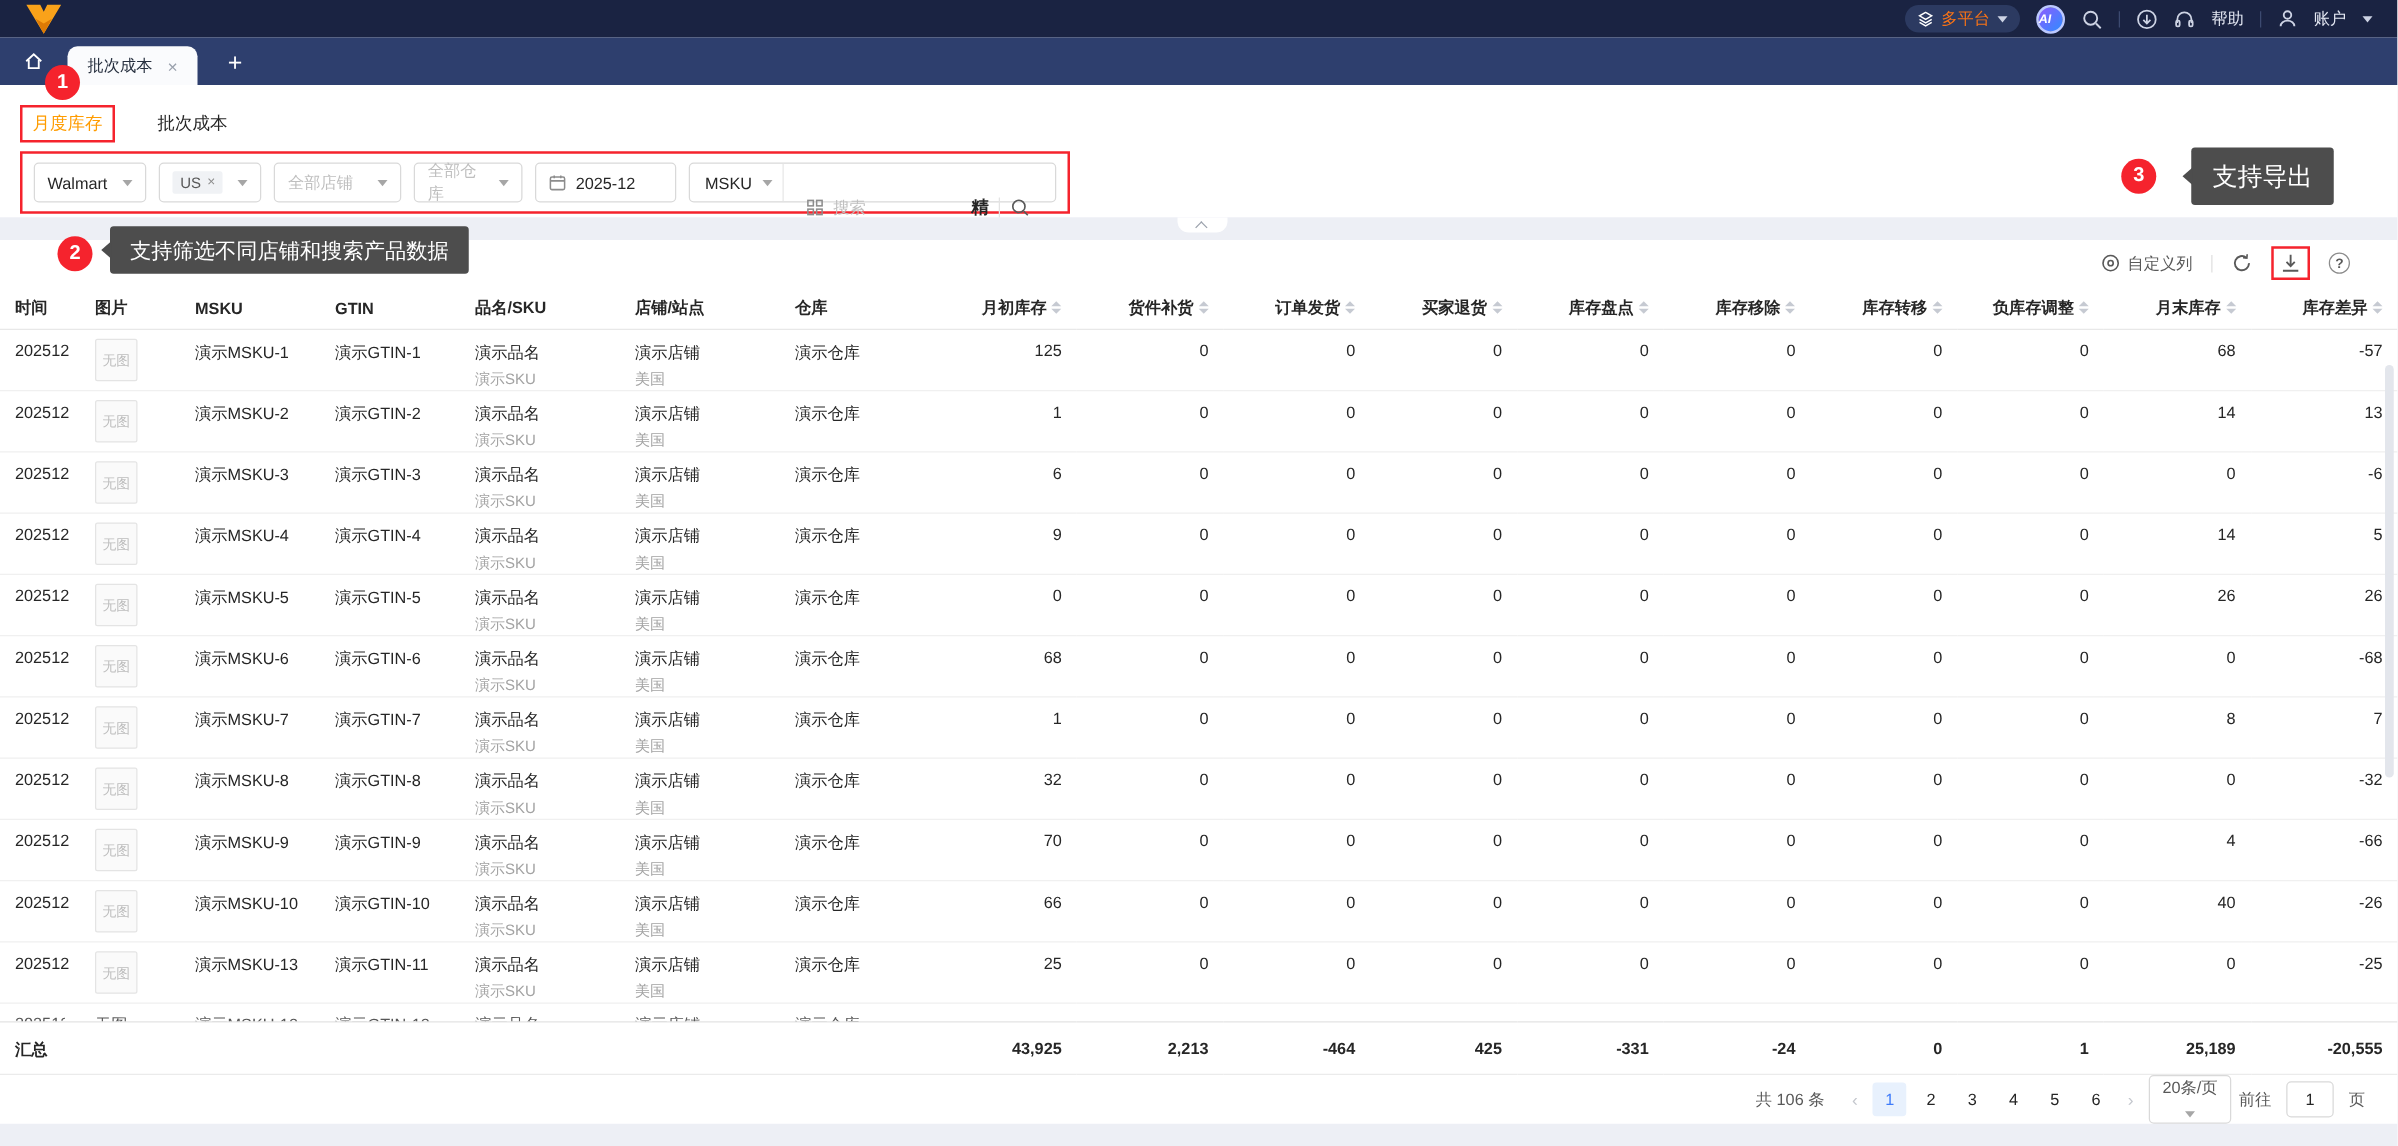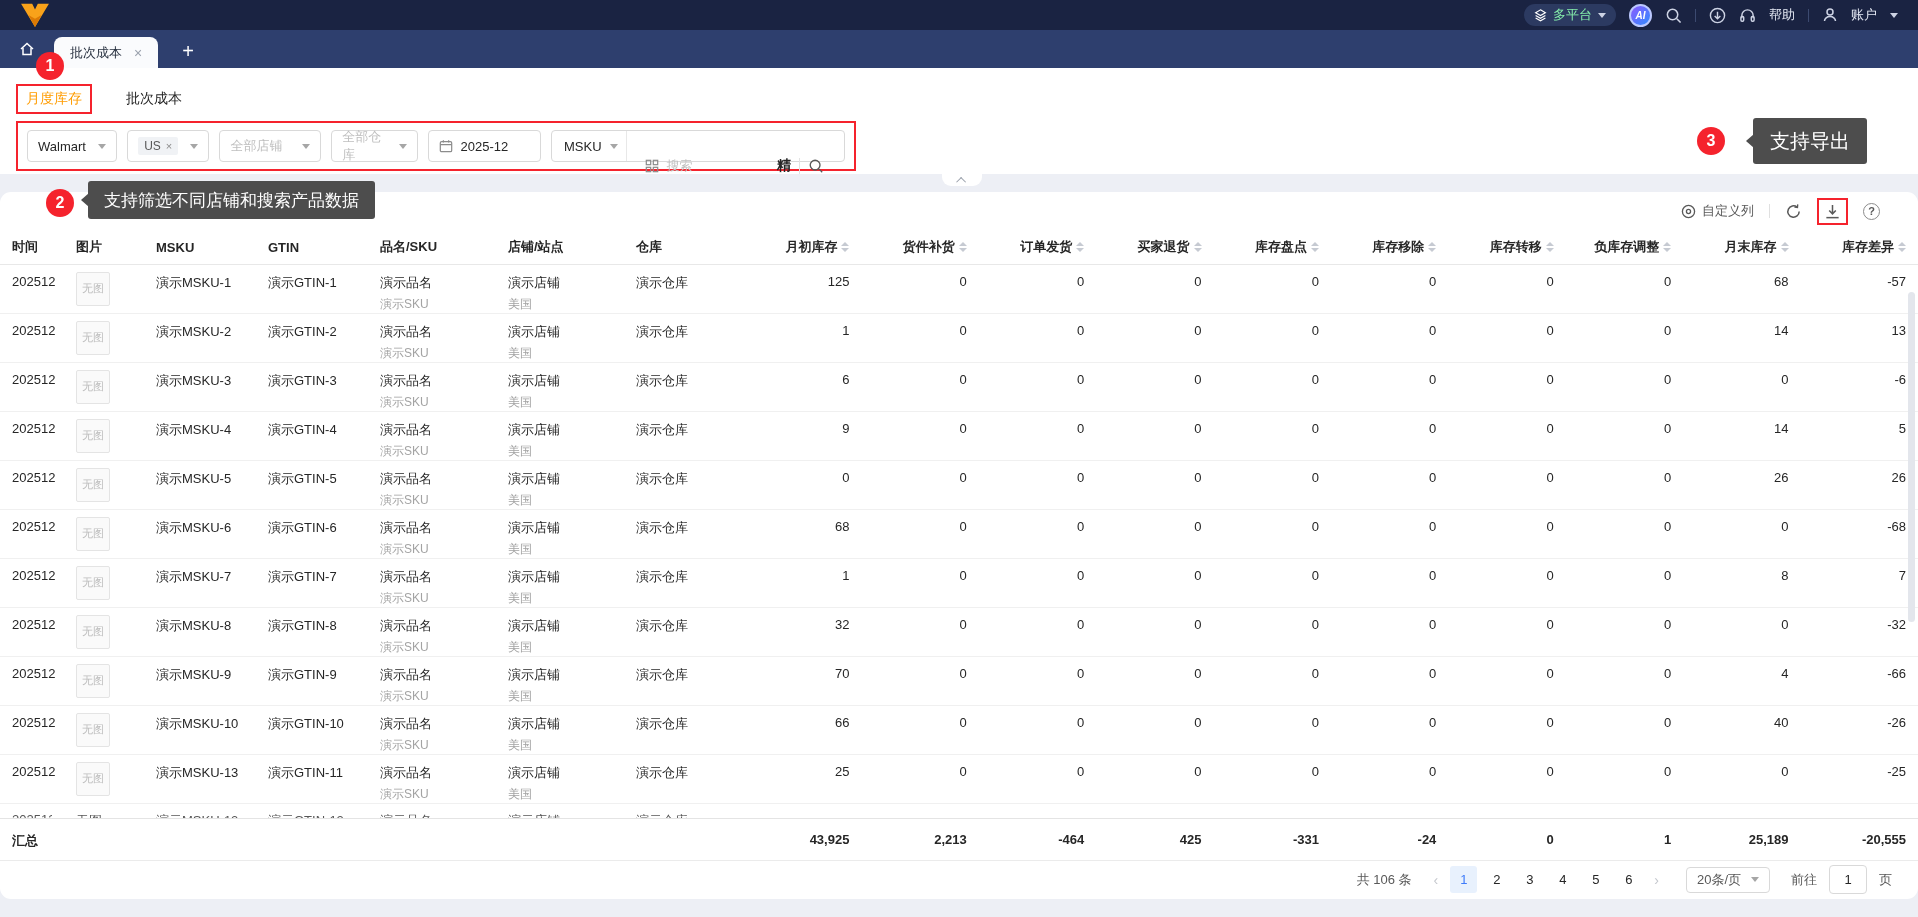--- a/index.html
+++ b/index.html
@@ -6,22 +6,22 @@
   html,body { width:1918px; height:917px; overflow:hidden; }
   body { font-family:"Liberation Sans","DejaVu Sans",sans-serif; font-size:13px; color:#262626; background:#edeff5; position:relative; }
 
   
   .topnav { height:30px; background:#1a2342; display:flex; align-items:center; color:#dfe4f0; }
   .logo { margin:0 18px 0 20px; display:flex; align-items:center; }
   .nav-menu { display:flex; height:30px; }
   .nav-item { padding:0 14px; line-height:30px; font-size:14px; color:#e4e8f3; cursor:pointer; white-space:nowrap; }
   .nav-item.active { background:#0e162c; color:#ffa11c; }
   .nav-right { margin-left:auto; display:flex; align-items:center; gap:13px; padding-right:20px; }
-  .platform-pill { background:#2c3a61; border-radius:12px; height:22px; padding:0 10px; display:flex; align-items:center; gap:6px; font-size:13px; color:#86efac; cursor:pointer; }
-  .ai-badge { width:23px; height:23px; border-radius:50%; background:linear-gradient(135deg,#8d5bff,#2f8cff); border:2px solid #bcc9ff; color:#fff; font-weight:bold; font-style:italic; font-size:10px; display:flex; align-items:center; justify-content:center; cursor:pointer; }
+  .platform-pill { background:#2c3a61; border-radius:12px; height:22px; padding:0 10px; display:flex; align-items:center; gap:6px; font-size:13px; color:#f97316; cursor:pointer; }
+  .ai-badge { width:23px; height:23px; border-radius:50%; background:linear-gradient(135deg,#8d5bff,#2f8cff); border:2px solid #bcc9ff; color:#fff; font-weight:bold; font-style:italic; font-size:10px; display:flex; align-items:center; justify-content:flex-start; cursor:pointer; }
   .icon-btn { display:flex; align-items:center; cursor:pointer; }
   .nav-divider { width:1px; height:13px; background:#3c4a70; }
   .nav-label { font-size:13px; color:#e4e8f3; cursor:pointer; }
   .caret-down { width:0; height:0; border-left:4px solid transparent; border-right:4px solid transparent; border-top:5px solid #cdd3e4; display:inline-block; }
 
   
   .tabbar { height:38px; background:#2e3f6e; display:flex; align-items:flex-end; padding-left:10px; }
   .home-btn { width:34px; height:38px; display:flex; align-items:center; justify-content:center; color:#fff; cursor:pointer; }
   .tab { height:31px; background:#fafbfd; border-radius:8px 8px 0 0; padding:0 16px; display:flex; align-items:center; gap:12px; font-size:13px; color:#27303f; margin-left:10px; cursor:pointer; }
   .tab-close { color:#9aa1ad; font-size:14px; line-height:1; cursor:pointer; }
@@ -45,21 +45,21 @@
   .search-body { display:flex; align-items:center; gap:8px; padding:0 10px; flex:1;margin-top:39px; }
   .exact { font-weight:bold; color:#262626; font-size:14px; cursor:pointer; }
   .vline { width:1px; height:16px; background:#e3e3e3; }
 
   
   .gray-band { height:18px; background:#edeff5; position:relative; }
   .collapse-handle { position:absolute; left:942px; top:0; width:40px; height:12px; background:#fff; border-radius:0 0 9px 9px; display:flex; align-items:center; justify-content:center; cursor:pointer; }
   .chev-up { width:7px; height:7px; border-left:1.5px solid #9aa0ab; border-top:1.5px solid #9aa0ab; transform:rotate(45deg) translateY(2px); }
 
   
-  .table-card { background:#fff; height:707px; position:relative; display:flex; flex-direction:column;border-radius:11px; }
+  .table-card { background:#fff; height:707px; position:relative; display:flex; flex-direction:column; }
   .toolbar { height:46px; display:flex; align-items:center; justify-content:flex-end; gap:15px; padding-right:38px; color:#595959; }
   .tool-item { display:flex; align-items:center; gap:6px; font-size:13px; cursor:pointer; color:#595959; }
   .tool-divider { width:1px; height:14px; background:#e0e0e0; }
   .anno-box-sm { border:2px solid #f5232d; padding:3px 5px; display:flex; align-items:center; }
   .qmark { width:17px; height:17px; border:1.5px solid #8c8c8c; border-radius:50%; font-size:11px; color:#595959; display:flex; align-items:center; justify-content:center; font-weight:bold; }
 
   table { width:100%; border-collapse:collapse; table-layout:fixed; }
   th { height:34px; padding:0 12px; font-size:13px; font-weight:bold; color:#262626; text-align:left; border-bottom:1px solid #e8e8e8; white-space:nowrap; overflow:hidden; }
   th.num, td.num { text-align:right; }
   th .hwrap { display:inline-flex; align-items:center; gap:4px; }
@@ -74,21 +74,21 @@
   tr.partial .clip { height:6px; overflow:hidden; color:#565656; }
   tr.summary td { height:42px; padding:13px 12px 0; font-weight:bold; font-size:13px; border-top:1px solid #e4e4e4; border-bottom:1px solid #ebebeb; }
   .scroll-thumb { position:absolute; right:3px; top:100px; width:7px; height:330px; background:#e3e6ec; border-radius:4px; cursor:pointer; }
 
   
   .pagination { margin-top:auto; height:46px; display:flex; align-items:center; justify-content:flex-end; gap:6px; padding-right:26px; color:#595959; font-size:13px; }
   .total-text { margin-right:10px; color:#595959; }
   .pg-arrow { color:#c4c7cd; font-size:14px; padding:0 6px; cursor:pointer; }
   .pg-btn { min-width:27px; height:27px; line-height:27px; text-align:center; border-radius:3px; color:#262626; cursor:pointer; }
   .pg-btn.active { background:#e8f1fd; color:#3e7bfa; }
-  .size-select { border:1px solid #d9d9d9; border-radius:4px; height:26px; padding:0 10px; display:flex; align-items:center; gap:10px; margin:0 15px; cursor:pointer; }
+  .size-select { border:1px solid #d9d9d9; border-radius:4px; height:39px; padding:0 10px; display:flex; align-items:center; gap:10px; margin:0 0; cursor:pointer;flex-direction:column; }
   .goto-input { width:38px; height:29px; border:1px solid #d9d9d9; border-radius:4px; text-align:center; font-size:13px; color:#262626; margin:0 6px; font-family:inherit; }
   .bottom-strip { height:19px; background:#edeff5; }
 
   
   .anno-circle { position:absolute; width:28px; height:28px; border-radius:50%; background:#f5232d; color:#fff; font-size:16px; font-weight:bold; display:flex; align-items:center; justify-content:center; z-index:60; }
   .anno-tip { position:absolute; background:#4d4d4d; color:#fff; border-radius:3px; display:flex; align-items:center; z-index:59; white-space:nowrap; }
   .anno-tip:before { content:""; position:absolute; left:-7px; top:50%; transform:translateY(-50%); border-top:7px solid transparent; border-bottom:7px solid transparent; border-right:8px solid #4d4d4d; }
   .tip2 { left:88px; top:181px; height:38px; padding:0 16px; font-size:17px; }
   .tip3 { left:1753px; top:118px; height:46px; padding:0 17px; font-size:20px; }
   svg { display:block; }

